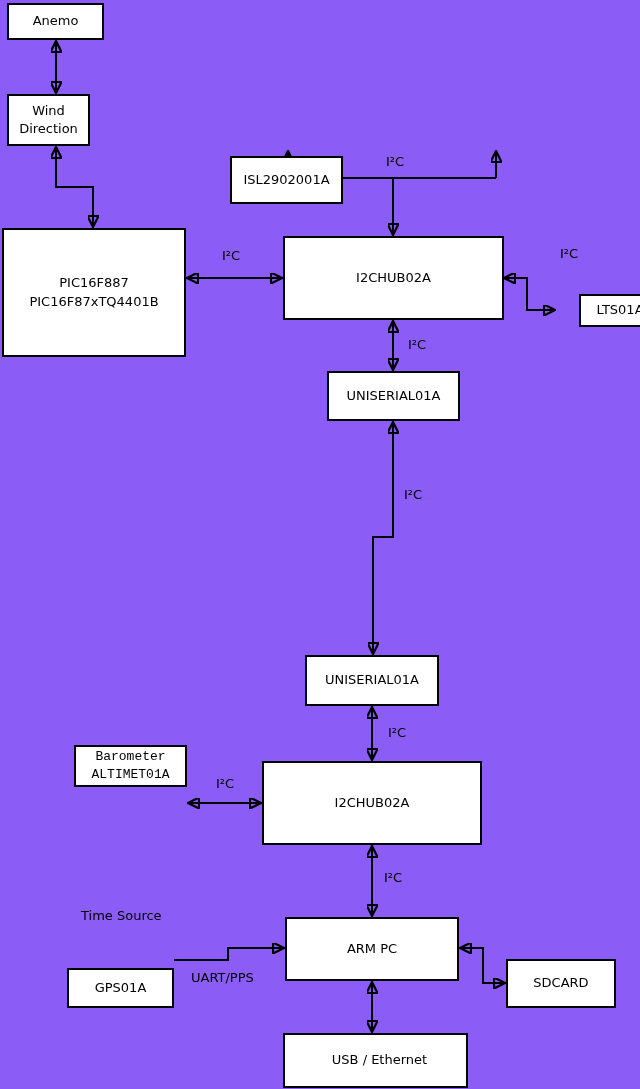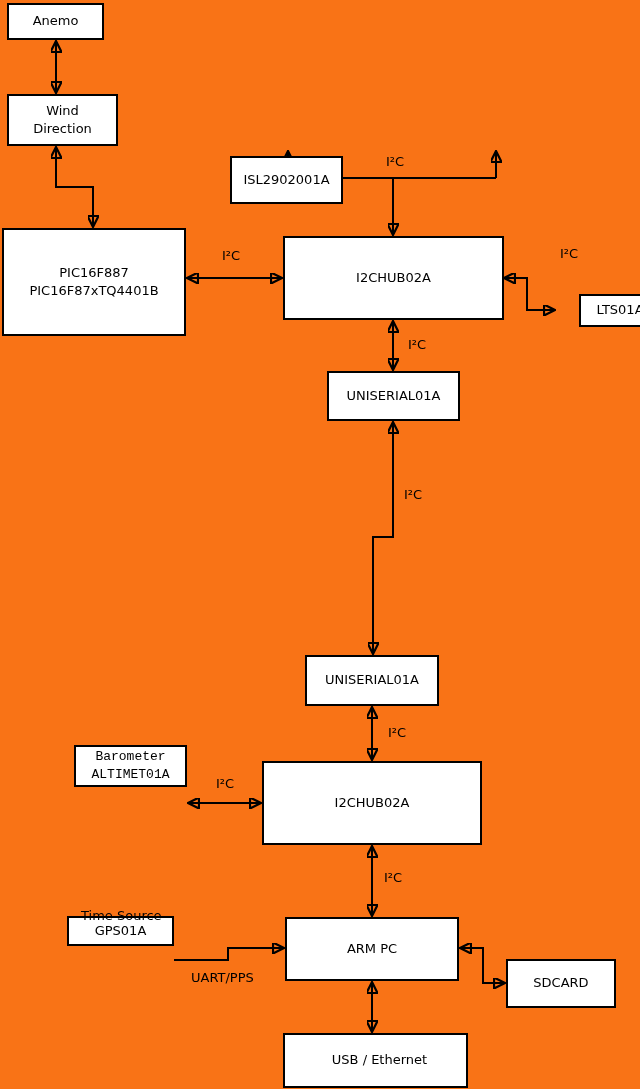--- a/index.html
+++ b/index.html
@@ -1,18 +1,18 @@
 <!DOCTYPE html>
 <html><head>
 <meta charset="utf-8">
 <style>
   * { margin:0; padding:0; box-sizing:border-box; }
   html,body { background:#ffffff; }
   .canvas {
-    position:relative; width:640px; height:1089px; background:#f97316;
+    position:relative; width:640px; height:1089px; background:#8b5cf6;
     font-family:"DejaVu Sans","Liberation Sans",sans-serif; color:#000;
     overflow:hidden;
   }
   .edges { position:absolute; left:0; top:0; }
   .edges path { fill:none; stroke:#000; stroke-width:2; }
   .node {
     position:absolute; background:#ffffff; border:2px solid #000;
     display:flex; flex-direction:column; align-items:center; justify-content:center;
     text-align:center; font-size:13px; line-height:1.4; white-space:nowrap;
   }
@@ -47,26 +47,26 @@
     <path d="M372,846 L372,916" marker-start="url(#ah)" marker-end="url(#ah)"></path>
     <path d="M174,960 L228,960 L228,948 L284,948" marker-end="url(#ah)"></path>
     <path d="M460,948 L483,948 L483,983 L505,983" marker-start="url(#ah)" marker-end="url(#ah)"></path>
     <path d="M372,982 L372,1032" marker-start="url(#ah)" marker-end="url(#ah)"></path>
   </svg>
 
   <div class="node" style="left:7px; top:3px; width:97px; height:37px;">
     <span>Anemo</span>
   </div>
 
-  <div class="node" style="left:7px; top:94px; width:111px; height:52px;">
+  <div class="node" style="left:7px; top:94px; width:83px; height:52px;">
     <span>Wind</span>
     <span>Direction</span>
   </div>
 
-  <div class="node" style="left:2px; top:228px; width:184px; height:108px;">
+  <div class="node" style="left:2px; top:228px; width:184px; height:129px;">
     <span>PIC16F887</span>
     <span>PIC16F87xTQ4401B</span>
   </div>
 
   <div class="node" style="left:230px; top:116px; width:113px; height:48px;margin-top:40px;">
     <span>ISL2902001A</span>
   </div>
 
 
   <div class="node" style="left:283px; top:236px; width:221px; height:84px;">
@@ -87,21 +87,21 @@
 
   <div class="node" style="left:262px; top:761px; width:220px; height:84px;">
     <span>I2CHUB02A</span>
   </div>
 
   <div class="node" style="left:74px; top:745px; width:113px; height:42px;font-family:Liberation Mono, monospace;">
     <span>Barometer</span>
     <span>ALTIMET01A</span>
   </div>
 
-  <div class="node" style="left:67px; top:916px; width:107px; height:30px;">
+  <div class="node" style="left:67px; top:968px; width:107px; height:40px;">
     <span>GPS01A</span>
   </div>
 
   <div class="node" style="left:285px; top:917px; width:174px; height:64px;">
     <span>ARM PC</span>
   </div>
 
   <div class="node" style="left:506px; top:959px; width:110px; height:49px;">
     <span>SDCARD</span>
   </div>

